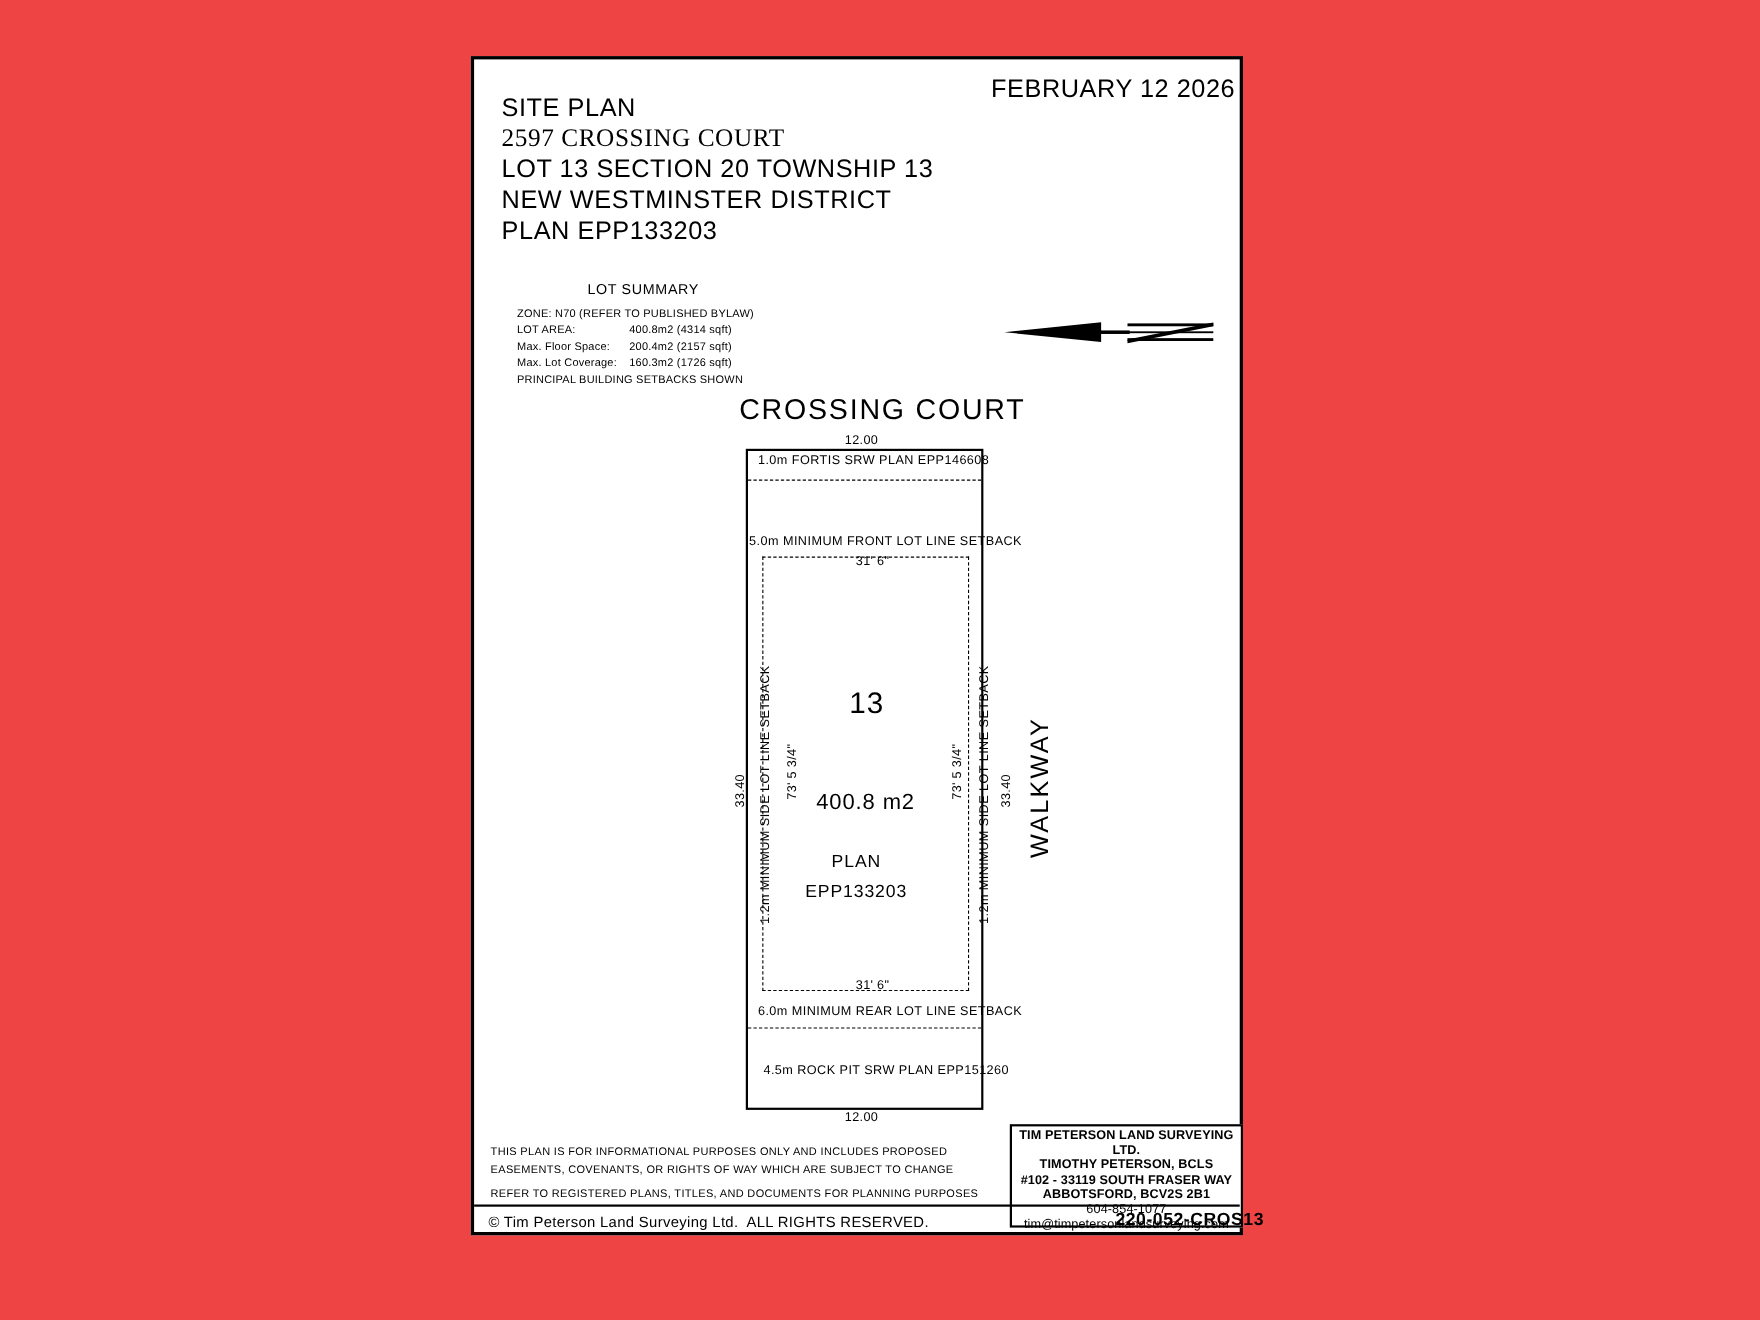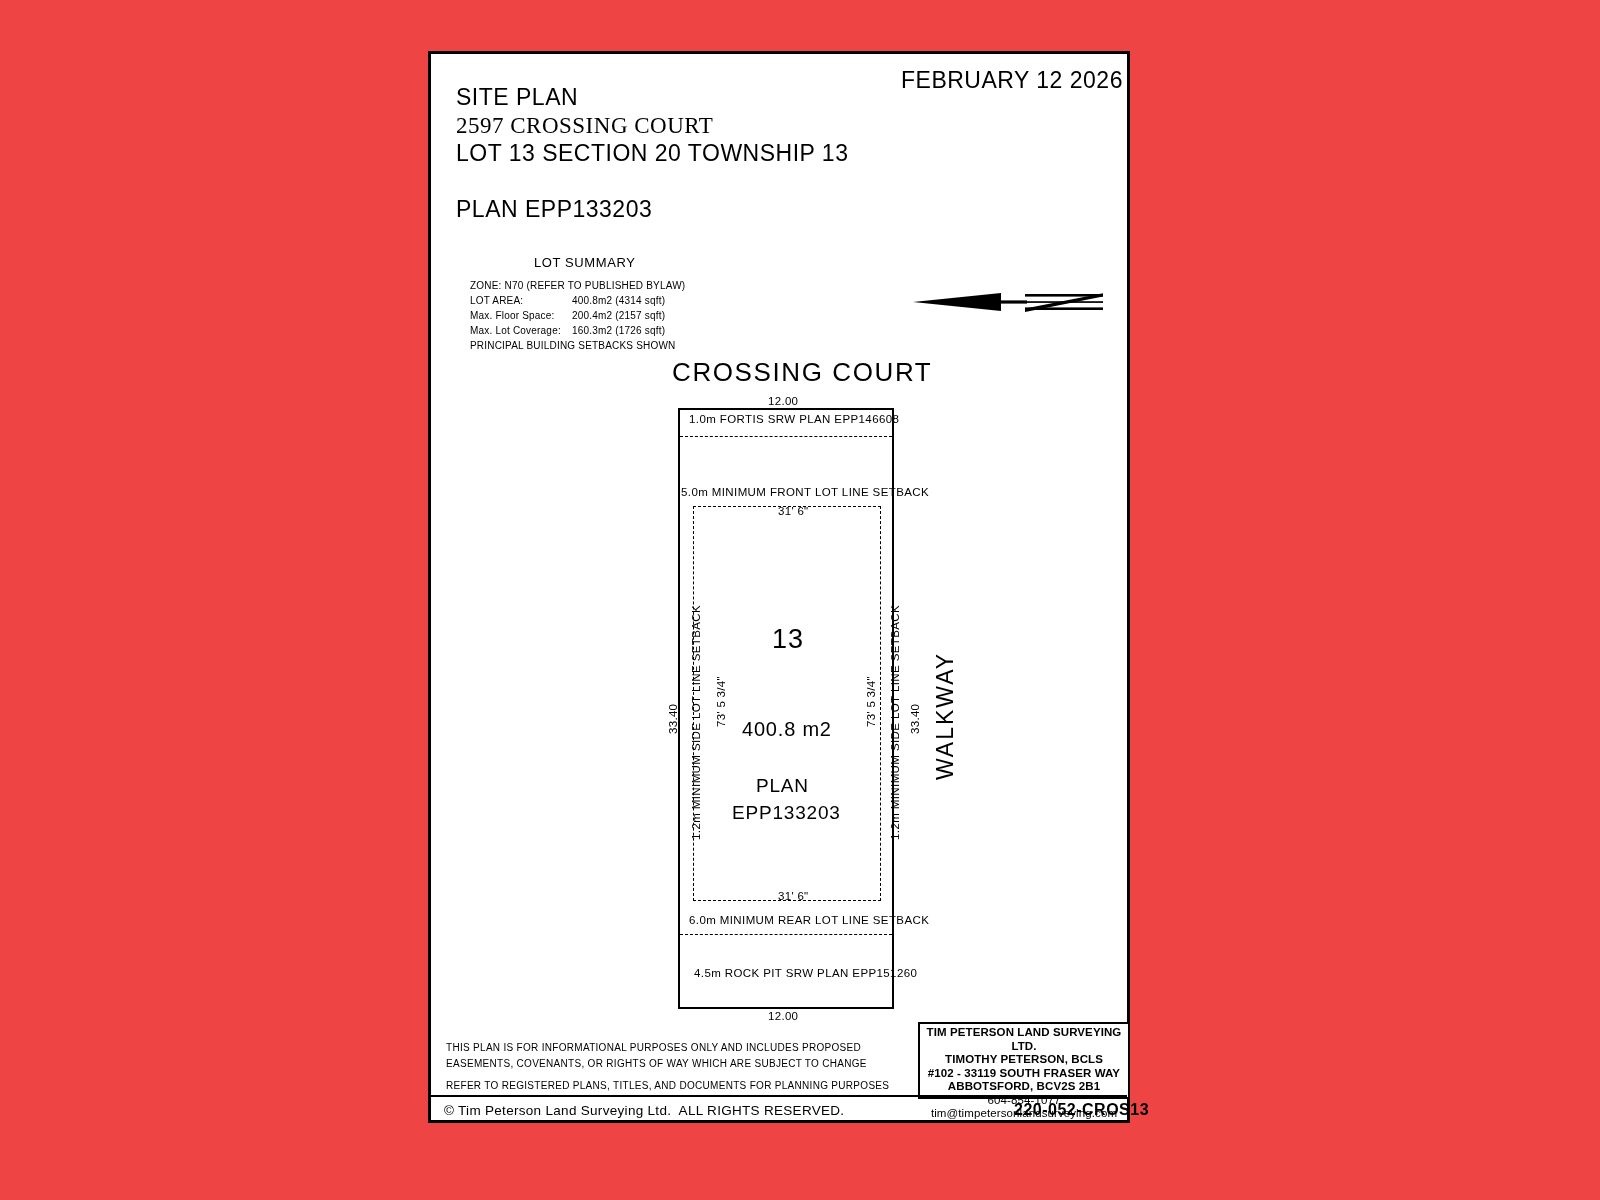--- a/index.html
+++ b/index.html
@@ -84,34 +84,34 @@
     background: transparent;
   }
   .dim-label { font-size: 11.5px; letter-spacing: 0.3px; }
   .setback-label { font-size: 11.5px; letter-spacing: 0.4px; }
 
   .rot-left  { transform: rotate(-90deg); transform-origin: 0 0; }
   .rot-right { transform: rotate(-90deg); transform-origin: 0 0; }
 
   #lot-number { font-size: 27px; letter-spacing: 1px; }
   #lot-area   { font-size: 20px; letter-spacing: 0.8px; }
-  .plan-text  { font-size: 19px; letter-spacing: 0.8px; }
+  .plan-text  { font-size: 16px; letter-spacing: 0.8px; }
 
   #walkway-label {
     font-size: 23px;
     letter-spacing: 2px;
     transform: rotate(-90deg);
     transform-origin: 0 0;
   }
 
   
   #surveyor-box {
     position: absolute;
     left: 918px; top: 1022px;
-    width: 212px; height: 77px;
+    width: 212px; height: 94px;
     border: 2.2px solid #000;
     background: #fff;
     text-align: center;
     padding-top: 2px;
   }
   .surv-line { font-size: 11.5px; font-weight: bold; letter-spacing: 0.1px; line-height: 13.5px; }
   .surv-line.thin { font-weight: normal; }
   #surv-addr-row { display: flex; justify-content: center; padding: 0 5px; }
 
   
@@ -129,20 +129,21 @@
 </head>
 <body>
 
 <div id="page">
 
   <div id="frame"></div>
 
   <div class="txt title-line" style="left:456px; top:86px;">SITE PLAN</div>
   <div class="txt title-line" style="left:456px; top:114px;font-family:Liberation Serif, serif;">2597 CROSSING COURT</div>
   <div class="txt title-line" style="left:456px; top:142px;">LOT 13 SECTION 20 TOWNSHIP 13</div>
+  <div class="txt title-line" style="left:456px; top:170px;">NEW WESTMINSTER DISTRICT</div>
   <div class="txt title-line" style="left:456px; top:198px;">PLAN EPP133203</div>
 
   <div class="txt" id="date-stamp" style="left:901px; top:69px;">FEBRUARY 12 2026</div>
 
   <div class="txt" id="lot-summary-head" style="left:534px; top:256px;">LOT SUMMARY</div>
 
   <div class="txt summary-row" style="left:470px; top:281px;">ZONE: N70 (REFER TO PUBLISHED BYLAW)</div>
 
   <div class="txt summary-row" style="left:470px; top:296px;">LOT AREA:</div>
   <div class="txt summary-row" style="left:572px; top:296px;">400.8m2 (4314 sqft)</div>

